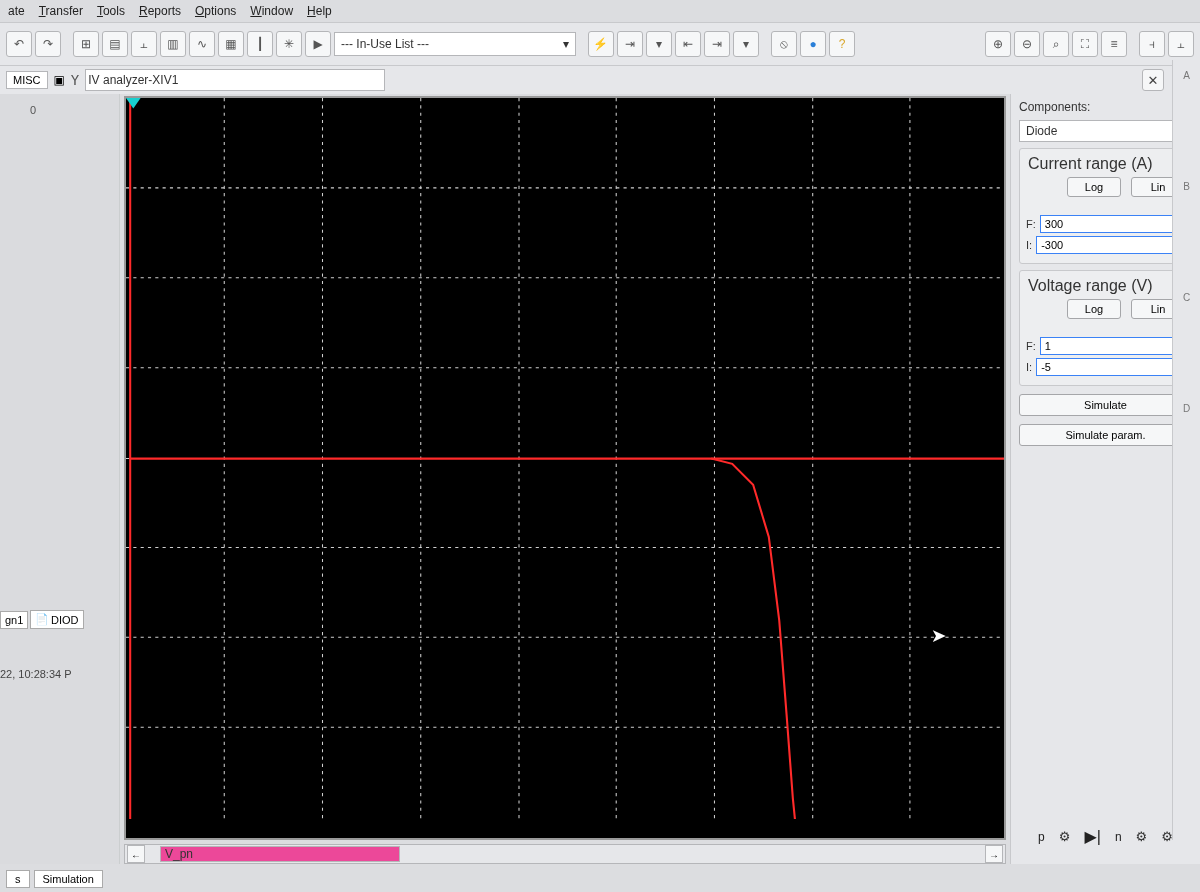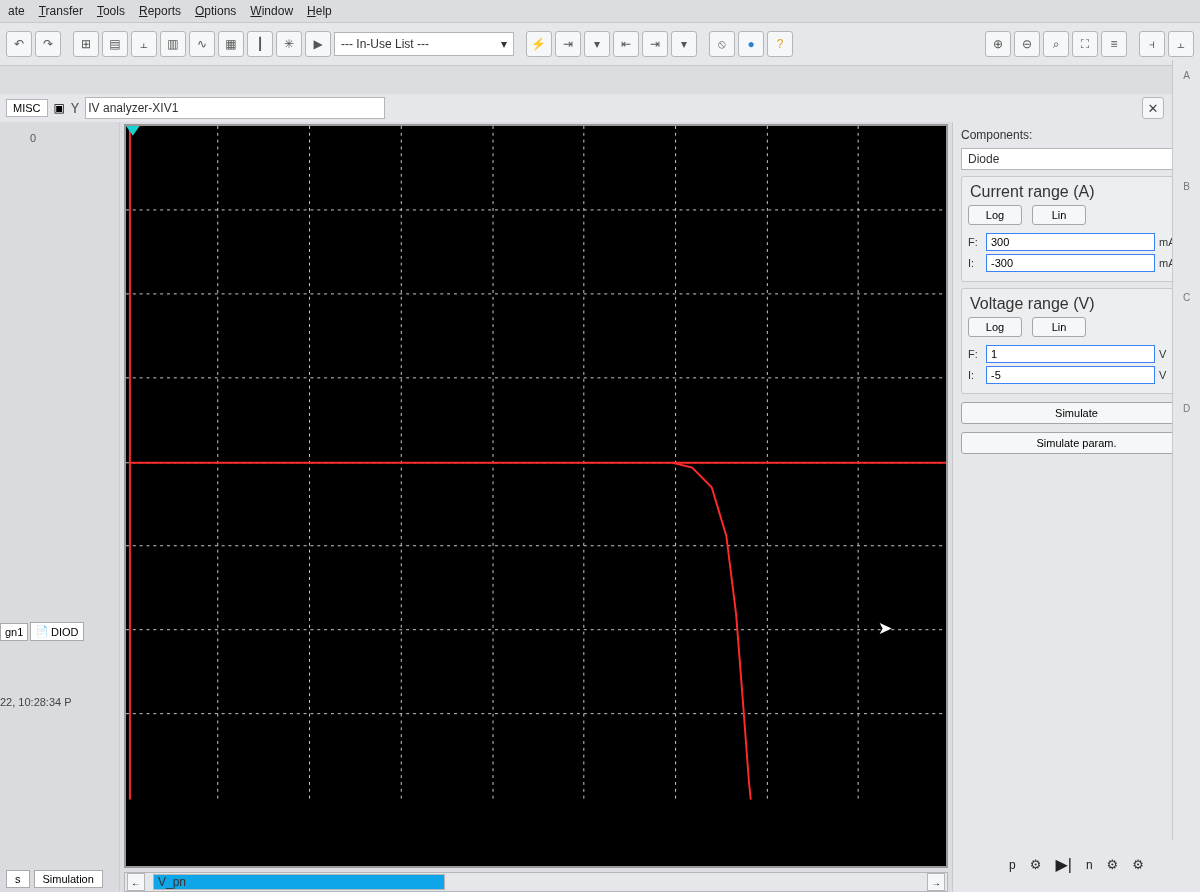--- a/index.html
+++ b/index.html
@@ -5,51 +5,51 @@
   * { box-sizing: border-box; margin: 0; padding: 0; font-family: Tahoma, Arial, sans-serif; }
   body { width: 1200px; height: 892px; background: #dcdde0; overflow: hidden; font-size: 12px; position: relative; }
   
   .menubar { display: flex; gap: 14px; padding: 4px 8px; color: #222; }
   .menubar span { cursor: default; }
   .menubar span u { text-decoration: underline; }
   
   .toolbar { display: flex; align-items: center; gap: 3px; padding: 4px 6px; background: #e6e7ea; border-top: 1px solid #c8c9cc; border-bottom: 1px solid #c8c9cc; height: 44px; }
   .tb-btn { width: 26px; height: 26px; border: 1px solid #b5b6b9; background: #f6f7f8; border-radius: 3px; display: flex; align-items: center; justify-content: center; font-size: 12px; color: #555; }
   .tb-sep { width: 6px; }
-  .in-use { width: 180px; height: 24px; border: 1px solid #b5b6b9; background: #fff; display: flex; align-items: center; padding: 0 6px; color: #333; justify-content: space-between; }
+  .in-use { width: 242px; height: 24px; border: 1px solid #b5b6b9; background: #fff; display: flex; align-items: center; padding: 0 6px; color: #333; justify-content: space-between; }
   
-  .subbar { display: flex; align-items: center; gap: 6px; padding: 4px 6px; height: 28px; background: #e6e7ea; margin-top: 28px; }
+  .subbar { display: flex; align-items: center; gap: 6px; padding: 4px 6px; height: 28px; background: #e6e7ea; }
   .subbar-tab { background: #fff; border: 1px solid #b5b6b9; padding: 2px 6px; font-size: 11px; }
   .fork { font-family: monospace; font-size: 14px; color: #555; }
   .title-field { width: 300px; height: 22px; border: 1px solid #b5b6b9; background: #fff; padding: 0 2px; display: flex; align-items: center; color: #333; }
   .close-x { margin-left: auto; width: 22px; height: 22px; border: 1px solid #b5b6b9; background: #f6f7f8; display: flex; align-items: center; justify-content: center; font-size: 13px; color: #444; border-radius: 3px; margin-right: 30px; }
 
   .workspace { display: flex; height: 770px; }
   .leftcol { width: 120px; background: #dadbde; border-right: 1px solid #c8caccd0; position: relative; }
   .leftcol .zero { position: absolute; top: 10px; left: 30px; color: #555; font-size: 11px; }
-  .leftcol .tab-gn1 { position: absolute; top: 500px; left: 0; display: flex; gap: 2px; align-items: center; }
+  .leftcol .tab-gn1 { position: absolute; top: 516px; left: 0; display: flex; gap: 2px; align-items: center; }
   .leftcol .tab-gn1 .gn1 { background: #fff; border: 1px solid #aaa; padding: 2px 4px; font-size: 11px; }
   .leftcol .tab-gn1 .diod { background: #fff; border: 1px solid #aaa; padding: 2px 4px; font-size: 11px; display: flex; align-items: center; gap: 2px; }
   .leftcol .ts { position: absolute; top: 574px; left: 0; font-size: 11px; color: #444; }
 
   .centercol { flex: 1; display: flex; flex-direction: column; padding: 2px 4px 0 4px; }
   .plot-wrap { border: 2px solid #999; background: #000; flex: 1; position: relative; overflow: hidden; }
   .plot-wrap svg { position: absolute; inset: 0; }
   .hscroll { height: 20px; background: #e6e7ea; border: 1px solid #b5b6b9; display: flex; align-items: center; margin-top: 4px; }
   .hscroll .arrow { width: 18px; height: 18px; border: 1px solid #b5b6b9; background: #f6f7f8; display: flex; align-items: center; justify-content: center; font-size: 10px; margin: 0 2px; }
-  .hscroll .vpn { width: 292px; height: 16px; border: 1px solid #b5b6b9; background: #0ea5e9; margin-left: 6px; padding: 0 4px; display: flex; align-items: center; color: #333; }
+  .hscroll .vpn { width: 240px; height: 16px; border: 1px solid #b5b6b9; background: #ec4899; margin-left: 13px; padding: 0 4px; display: flex; align-items: center; color: #333; }
   .hscroll .spacer { flex: 1; }
 
-  .rightcol { width: 248px; background: #e6e7ea; border-left: 1px solid #c8c9cc; padding: 6px 8px; color: #333; display: flex; flex-direction: column; gap: 6px; }
+  .rightcol { width: 190px; background: #e6e7ea; border-left: 1px solid #c8c9cc; padding: 6px 8px; color: #333; display: flex; flex-direction: column; gap: 6px; }
   .rc-label { font-size: 12px; color: #333; }
   .rc-select { height: 22px; border: 1px solid #b5b6b9; background: #fff; display: flex; align-items: center; padding: 0 6px; justify-content: space-between; }
   .rc-select .chev { color: #888; font-size: 11px; }
   .fieldset { border: 1px solid #c8c9cc; padding: 6px; border-radius: 3px; background: #edeef0; }
   .fieldset legend, .fs-title { font-size: 16px; color: #333; padding: 0 2px; margin-bottom: 4px; display: block; }
-  .btn-row { display: flex; gap: 10px; justify-content: flex-start; margin-bottom: 8px; }
+  .btn-row { display: flex; gap: 10px; justify-content: flex-end; margin-bottom: 18px; }
   .small-btn { width: 54px; height: 20px; border: 1px solid #a5a6a9; background: #f6f7f8; font-size: 11px; border-radius: 3px; }
   .range-row { display: flex; align-items: center; gap: 4px; margin: 3px 0; }
   .range-row .lab { width: 14px; font-size: 11px; }
   .range-row .inp { flex: 1; height: 18px; border: 1px solid #3b82f6; background: #fff; padding: 0 4px; font-size: 11px; }
   .range-row .unit { width: 26px; text-align: left; font-size: 11px; color: #333; }
   .full-btn { width: 100%; height: 22px; border: 1px solid #a5a6a9; background: #f6f7f8; font-size: 11px; border-radius: 3px; margin-top: 2px; }
 
   .rc-bottom { margin-top: auto; display: flex; align-items: center; justify-content: center; gap: 14px; padding-bottom: 12px; }
   .diode-sym { font-size: 16px; color: #222; }
   .pin { font-size: 12px; color: #222; }

